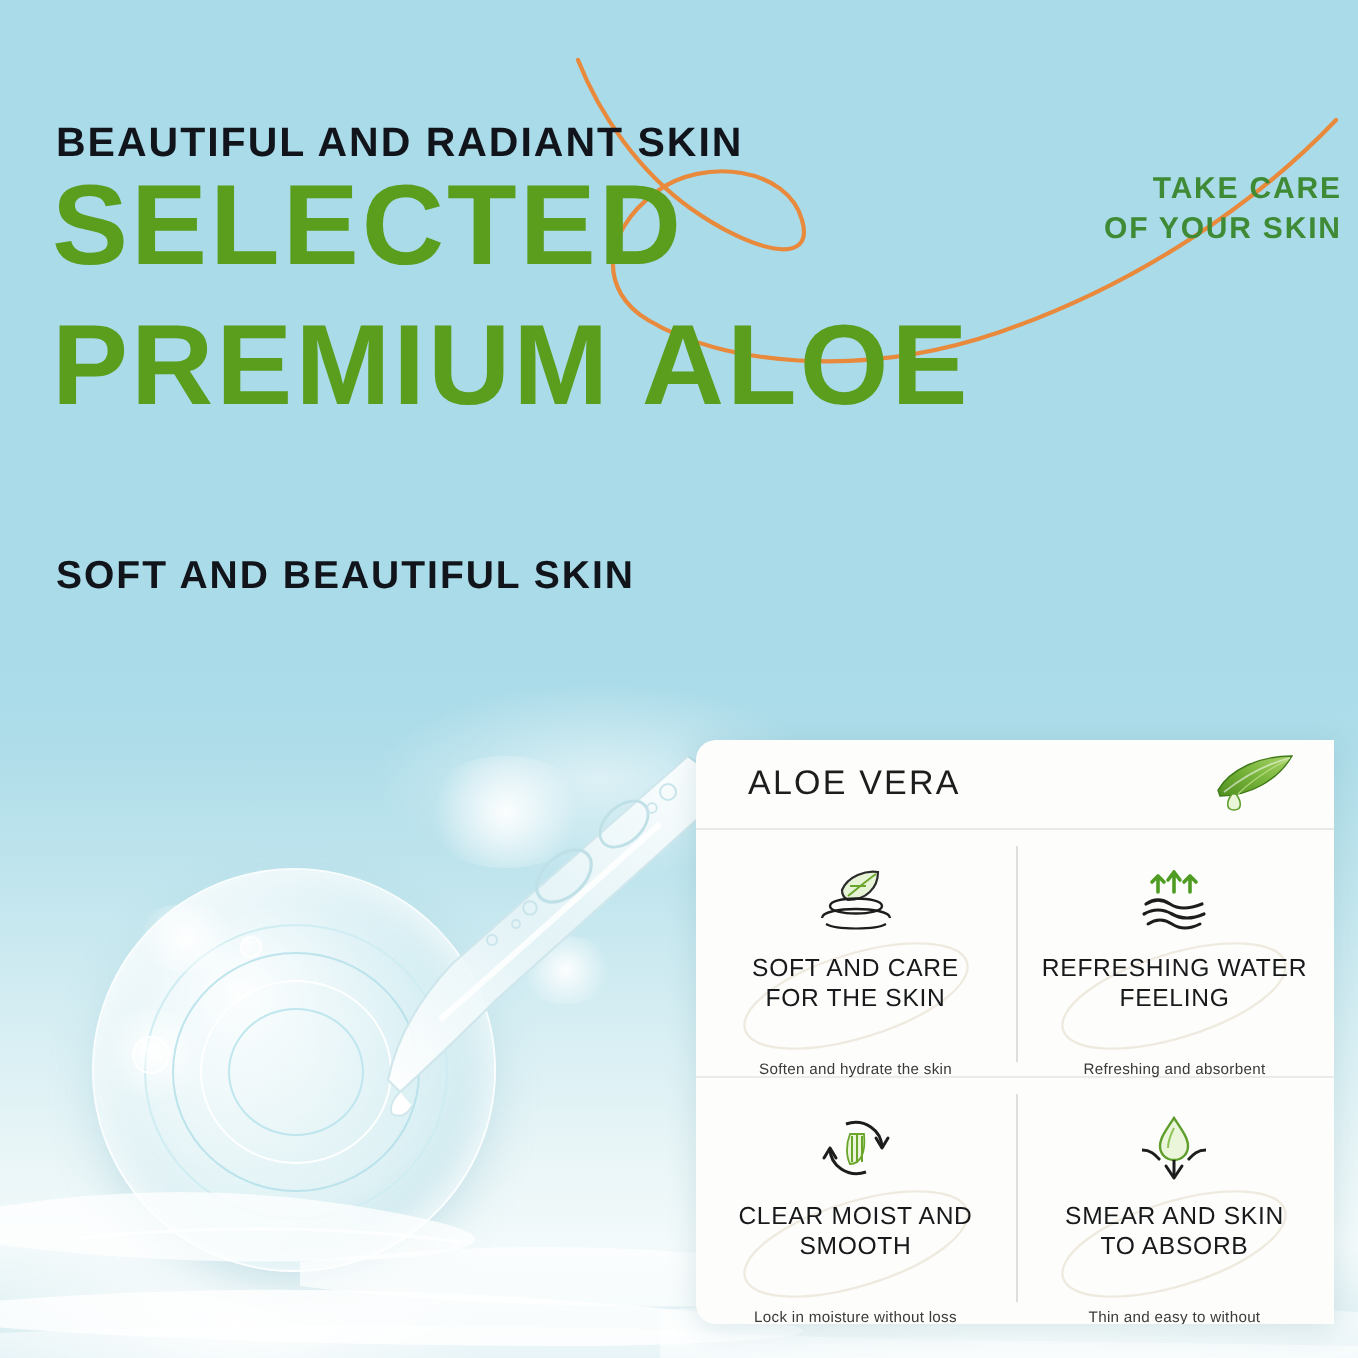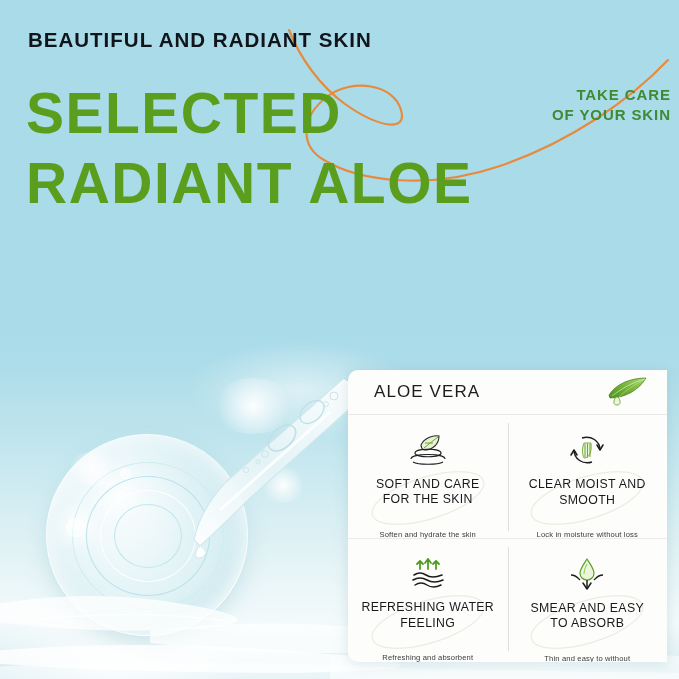--- a/index.html
+++ b/index.html
@@ -111,21 +111,21 @@
   .pipette {
     position: absolute;
     left: 130px; top: 360px;
     width: 236px; height: 200px;
     pointer-events: none;
   }
 
   
   .eyebrow {
     position: absolute;
-    left: 28px; top: 28px;
+    left: 28px; top: 60px;
     font-size: 20.5px;
     letter-spacing: 1.0px;
     font-weight: 700;
     color: #11151b;
     white-space: nowrap;
   }
   .headline {
     position: absolute;
     left: 26px; top: 78px;
     font-size: 57px;
@@ -314,21 +314,22 @@
              C 300 58, 320 86, 345 104
              C 376 126, 408 134, 401 110
              C 394 84, 352 78, 328 96
              C 300 117, 300 146, 324 160
              C 360 182, 430 190, 500 166
              C 570 142, 630 100, 668 60" fill="none" stroke="#e8893c" stroke-width="2.1" stroke-linecap="round"></path>
   </svg>
 
   <div class="eyebrow">BEAUTIFUL AND RADIANT SKIN</div>
   <div class="headline">SELECTED
-RADIANT ALOE</div>
+PREMIUM ALOE</div>
+  <div class="subhead">SOFT AND BEAUTIFUL SKIN</div>
   <div class="takecare">TAKE CARE
 OF YOUR SKIN</div>
 
   <div class="card">
 
     <div class="card-head">
       <div class="card-title">ALOE VERA</div>
       <svg width="44" height="30" viewBox="0 0 44 30">
         <defs>
           <linearGradient id="leafg" x1="0" y1="1" x2="1" y2="0">
@@ -366,68 +367,68 @@
         <div class="cell-title">SOFT AND CARE
 FOR THE SKIN</div>
         <div class="cell-sub">Soften and hydrate the skin</div>
       </div>
 
       <div class="cell">
         <svg class="cell-swoosh" width="130" height="66" viewBox="0 0 130 66">
           <ellipse cx="65" cy="33" rx="58" ry="21" transform="rotate(-17 65 33)" fill="none" stroke="#e3d9c4" stroke-width="1.2"></ellipse>
         </svg>
         <div class="cell-icon">
+          <svg width="40" height="34" viewBox="0 0 40 34">
+            <path d="M12 13 L 12 5 M12 5 L 9 8 M12 5 L 15 8" stroke="#4e9c22" stroke-width="1.8" fill="none" stroke-linecap="round"></path>
+            <path d="M20 13 L 20 3 M20 3 L 17 7 M20 3 L 23 7" stroke="#4e9c22" stroke-width="1.8" fill="none" stroke-linecap="round"></path>
+            <path d="M28 13 L 28 5 M28 5 L 25 8 M28 5 L 31 8" stroke="#4e9c22" stroke-width="1.8" fill="none" stroke-linecap="round"></path>
+            <path d="M6 19 Q 12 15, 18 19 T 34 19" fill="none" stroke="#1d1d1d" stroke-width="1.6" stroke-linecap="round"></path>
+            <path d="M5 24 Q 12 20, 19 24 T 35 24" fill="none" stroke="#1d1d1d" stroke-width="1.6" stroke-linecap="round"></path>
+            <path d="M7 29 Q 13 25, 19 29 T 33 29" fill="none" stroke="#1d1d1d" stroke-width="1.5" stroke-linecap="round"></path>
+          </svg>
+        </div>
+        <div class="cell-title">REFRESHING WATER
+FEELING</div>
+        <div class="cell-sub">Refreshing and absorbent</div>
+      </div>
+
+      <div class="cell">
+        <svg class="cell-swoosh" width="130" height="66" viewBox="0 0 130 66">
+          <ellipse cx="65" cy="33" rx="58" ry="21" transform="rotate(-17 65 33)" fill="none" stroke="#e3d9c4" stroke-width="1.2"></ellipse>
+        </svg>
+        <div class="cell-icon">
           <svg width="40" height="36" viewBox="0 0 40 36">
             <path d="M15 6 C 24 3, 33 9, 33 18" fill="none" stroke="#1d1d1d" stroke-width="1.5"></path>
             <path d="M33 18 L 30 13 M33 18 L 36 13" stroke="#1d1d1d" stroke-width="1.5" fill="none" stroke-linecap="round"></path>
             <path d="M25 30 C 16 33, 7 27, 7 18" fill="none" stroke="#1d1d1d" stroke-width="1.5"></path>
             <path d="M7 18 L 4 23 M7 18 L 10 23" stroke="#1d1d1d" stroke-width="1.5" fill="none" stroke-linecap="round"></path>
             <path d="M17 11 C 15 16, 15 22, 17 26 C 22 26, 25 21, 24 11 Z" fill="#eaf5da" stroke="#6aa62c" stroke-width="0.9"></path>
             <path d="M18 12 L 18 25 M20.5 11.5 L 20.5 25.5 M23 12 L 23 25" stroke="#6aa62c" stroke-width="1"></path>
           </svg>
         </div>
         <div class="cell-title">CLEAR MOIST AND
 SMOOTH</div>
         <div class="cell-sub">Lock in moisture without loss</div>
-      </div>
-
-      <div class="cell">
-        <svg class="cell-swoosh" width="130" height="66" viewBox="0 0 130 66">
-          <ellipse cx="65" cy="33" rx="58" ry="21" transform="rotate(-17 65 33)" fill="none" stroke="#e3d9c4" stroke-width="1.2"></ellipse>
-        </svg>
-        <div class="cell-icon">
-          <svg width="40" height="34" viewBox="0 0 40 34">
-            <path d="M12 13 L 12 5 M12 5 L 9 8 M12 5 L 15 8" stroke="#4e9c22" stroke-width="1.8" fill="none" stroke-linecap="round"></path>
-            <path d="M20 13 L 20 3 M20 3 L 17 7 M20 3 L 23 7" stroke="#4e9c22" stroke-width="1.8" fill="none" stroke-linecap="round"></path>
-            <path d="M28 13 L 28 5 M28 5 L 25 8 M28 5 L 31 8" stroke="#4e9c22" stroke-width="1.8" fill="none" stroke-linecap="round"></path>
-            <path d="M6 19 Q 12 15, 18 19 T 34 19" fill="none" stroke="#1d1d1d" stroke-width="1.6" stroke-linecap="round"></path>
-            <path d="M5 24 Q 12 20, 19 24 T 35 24" fill="none" stroke="#1d1d1d" stroke-width="1.6" stroke-linecap="round"></path>
-            <path d="M7 29 Q 13 25, 19 29 T 33 29" fill="none" stroke="#1d1d1d" stroke-width="1.5" stroke-linecap="round"></path>
-          </svg>
-        </div>
-        <div class="cell-title">REFRESHING WATER
-FEELING</div>
-        <div class="cell-sub">Refreshing and absorbent</div>
       </div>
 
       <div class="cell">
         <svg class="cell-swoosh" width="130" height="66" viewBox="0 0 130 66">
           <ellipse cx="65" cy="33" rx="58" ry="21" transform="rotate(-17 65 33)" fill="none" stroke="#e3d9c4" stroke-width="1.2"></ellipse>
         </svg>
         <div class="cell-icon">
           <svg width="40" height="36" viewBox="0 0 40 36">
             <path d="M20 3 C 16 9, 13 13, 13 17 C 13 21, 16 24, 20 24 C 24 24, 27 21, 27 17 C 27 13, 24 9, 20 3 Z" fill="#eaf5da" stroke="#5f9e2a" stroke-width="1.2"></path>
             <path d="M20 8 C 18 12, 17 15, 17 18" fill="none" stroke="#8fc45a" stroke-width="1"></path>
             <path d="M4 19 C 9 19, 11 22, 13 24" fill="none" stroke="#1d1d1d" stroke-width="1.4"></path>
             <path d="M36 19 C 31 19, 29 22, 27 24" fill="none" stroke="#1d1d1d" stroke-width="1.4"></path>
             <path d="M20 24 L 20 32" stroke="#1d1d1d" stroke-width="1.5"></path>
             <path d="M20 33 L 16 27 M20 33 L 24 27" stroke="#1d1d1d" stroke-width="1.5" fill="none" stroke-linecap="round"></path>
           </svg>
         </div>
-        <div class="cell-title">SMEAR AND EASY
+        <div class="cell-title">SMEAR AND SKIN
 TO ABSORB</div>
         <div class="cell-sub">Thin and easy to without</div>
       </div>
 
     </div>
   </div>
 
 </div>
 
 </body></html>

